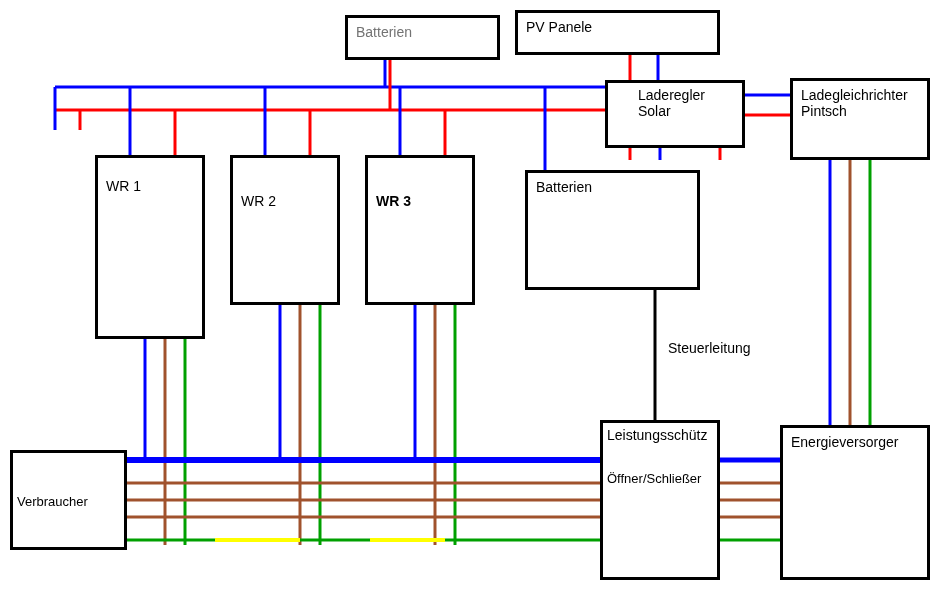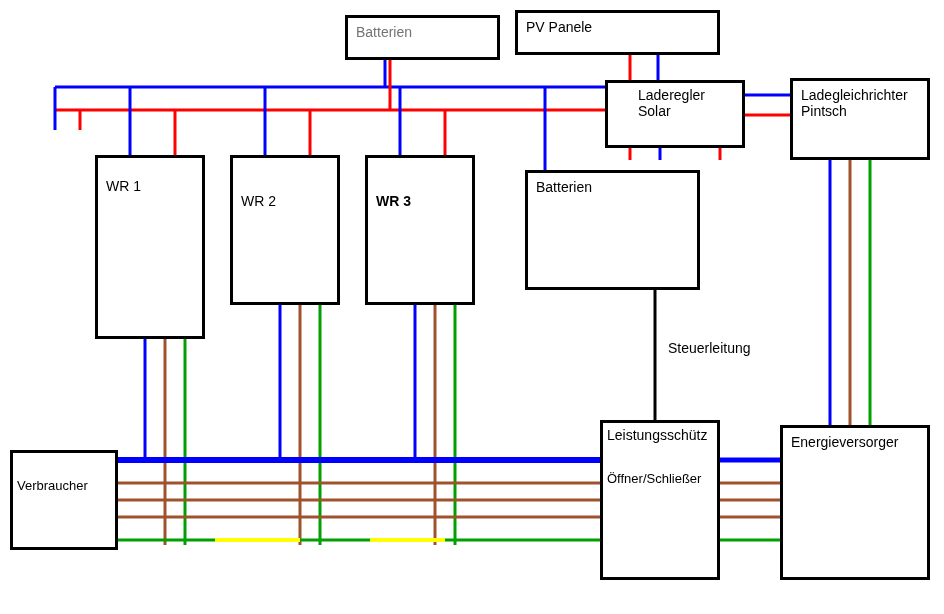--- a/index.html
+++ b/index.html
@@ -146,15 +146,15 @@
 
 <div class="box" style="left:600px; top:420px; width:120px; height:160px; padding:4px 4px;">
   <span style="font-size:14px;">Leistungsschütz</span>
   <div style="position:absolute; left:4px; top:48px; font-size:13px;">Öffner/Schließer</div>
 </div>
 
 <div class="box" style="left:780px; top:425px; width:150px; height:155px;">
   <span>Energieversorger</span>
 </div>
 
-<div class="box" style="left:10px; top:450px; width:108px; height:100px; padding-top:24px; padding-left:4px;">
+<div class="box" style="left:10px; top:450px; width:117px; height:100px; padding-top:40px; padding-left:4px;">
   <span style="font-size:13px;">Verbraucher</span>
 </div>
 
 </body></html>

